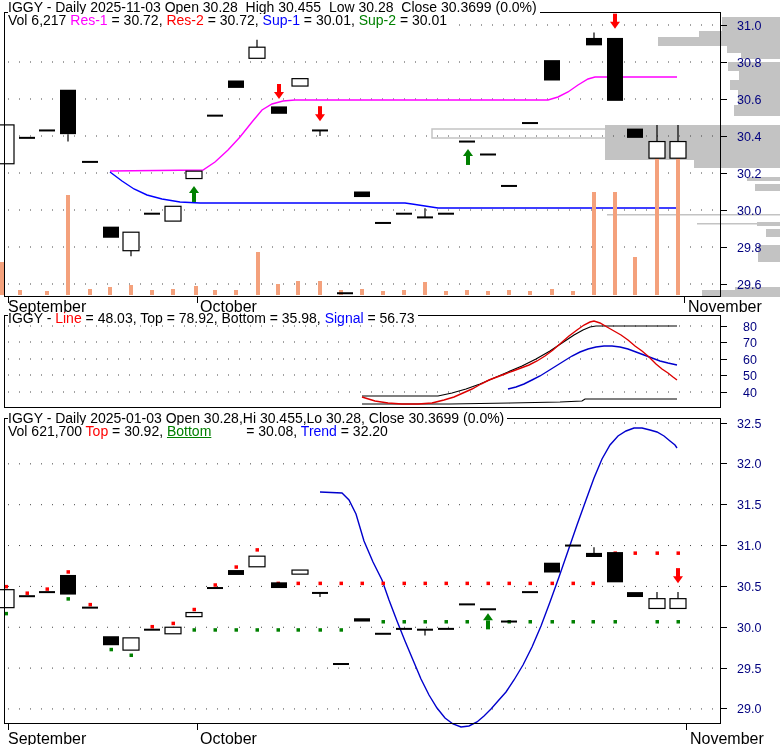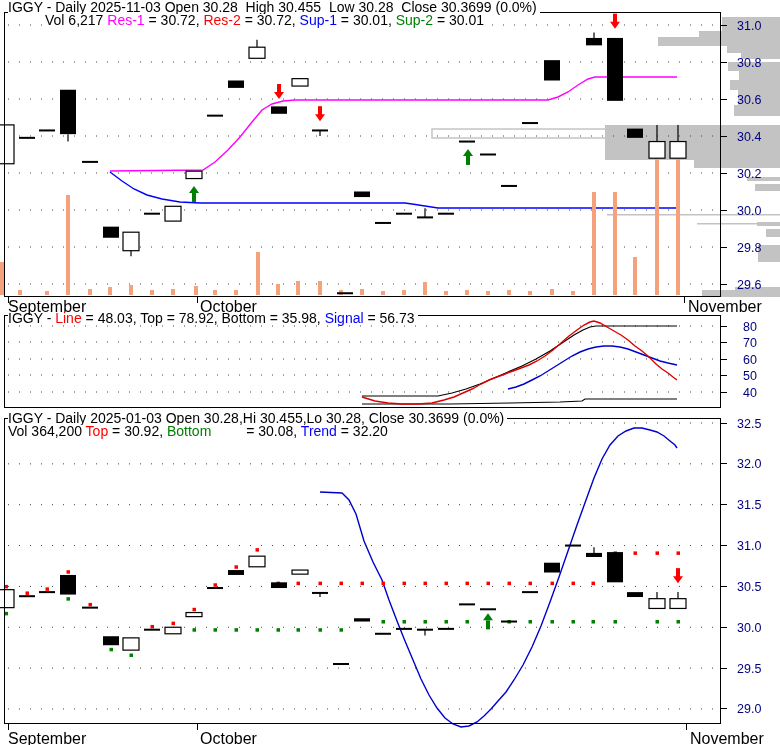--- a/index.html
+++ b/index.html
@@ -2,21 +2,21 @@
 <html><head>
 <meta charset="utf-8">
 <style>
   html,body{margin:0;padding:0;background:#fff;}
   .screen{position:relative;width:780px;height:745px;background:#ffffff;overflow:hidden;
           font-family:"Liberation Sans",sans-serif;}
   #charts{position:absolute;left:0;top:0;}
   .hdr{position:absolute;font-size:14px;line-height:12px;white-space:pre;background:#ffffff;
        padding-right:3px;color:#000;}
   .hdr1a{left:8px;top:1px;}
-  .hdr1b{left:8px;top:14px;margin-left:37px;}
+  .hdr1b{left:8px;top:14px;}
   .hdr2a{left:8px;top:312px;}
   .hdr3a{left:8px;top:412px;}
   .hdr3b{left:8px;top:425px;}
   .month{position:absolute;font-size:16px;color:#000;white-space:nowrap;}
 </style>
 </head>
 <body>
 
 <div class="screen">
   <svg id="charts" width="780" height="745">
@@ -312,21 +312,21 @@
       <line x1="197" y1="723" x2="197" y2="730" stroke="#000" stroke-width="1" shape-rendering="crispEdges"></line>
       <line x1="686" y1="723" x2="686" y2="730" stroke="#000" stroke-width="1" shape-rendering="crispEdges"></line>
     </svg>
 
   <div class="hdr hdr1a">IGGY - Daily 2025-11-03 Open 30.28  High 30.455  Low 30.28  Close 30.3699 (0.0%)</div>
   <div class="hdr hdr1b" id="h1b"><span style="color: rgb(0, 0, 0);">Vol 6,217 </span><span style="color: rgb(255, 0, 255);">Res-1</span><span style="color: rgb(0, 0, 0);"> = 30.72, </span><span style="color: rgb(255, 0, 0);">Res-2</span><span style="color: rgb(0, 0, 0);"> = 30.72, </span><span style="color: rgb(0, 0, 255);">Sup-1</span><span style="color: rgb(0, 0, 0);"> = 30.01, </span><span style="color: rgb(0, 128, 0);">Sup-2</span><span style="color: rgb(0, 0, 0);"> = 30.01</span></div>
 
   <div class="hdr hdr2a" id="h2a"><span style="color: rgb(0, 0, 0);">IGGY - </span><span style="color: rgb(255, 0, 0);">Line</span><span style="color: rgb(0, 0, 0);"> = 48.03, Top = 78.92, Bottom = 35.98, </span><span style="color: rgb(0, 0, 255);">Signal</span><span style="color: rgb(0, 0, 0);"> = 56.73</span></div>
 
   <div class="hdr hdr3a">IGGY - Daily 2025-01-03 Open 30.28,Hi 30.455,Lo 30.28, Close 30.3699 (0.0%)</div>
-  <div class="hdr hdr3b" id="h3b"><span style="color: rgb(0, 0, 0);">Vol 364,200 </span><span style="color: rgb(255, 0, 0);">Top</span><span style="color: rgb(0, 0, 0); text-align: right;"> = 30.92, </span><span style="color: rgb(0, 128, 0);">Bottom</span><span style="color: rgb(0, 0, 0); padding-left: 31px;"> = 30.08, </span><span style="color: rgb(0, 0, 255);">Trend</span><span style="color: rgb(0, 0, 0);"> = 32.20</span></div>
+  <div class="hdr hdr3b" id="h3b"><span style="color: rgb(0, 0, 0);">Vol 621,700 </span><span style="color: rgb(255, 0, 0);">Top</span><span style="color: rgb(0, 0, 0); text-align: right;"> = 30.92, </span><span style="color: rgb(0, 128, 0); text-decoration: underline;">Bottom</span><span style="color: rgb(0, 0, 0); padding-left: 31px;"> = 30.08, </span><span style="color: rgb(0, 0, 255);">Trend</span><span style="color: rgb(0, 0, 0);"> = 32.20</span></div>
 
   <div id="monthlabels">
       <div class="month" style="left: 8px; top: 298px;">September</div>
       <div class="month" style="left: 200px; top: 298px;">October</div>
       <div class="month" style="left: 688px; top: 298px;">November</div>
       <div class="month" style="left: 8px; top: 730px;">September</div>
       <div class="month" style="left: 200px; top: 730px;">October</div>
       <div class="month" style="left: 690px; top: 730px;">November</div>
     </div>
 </div>

